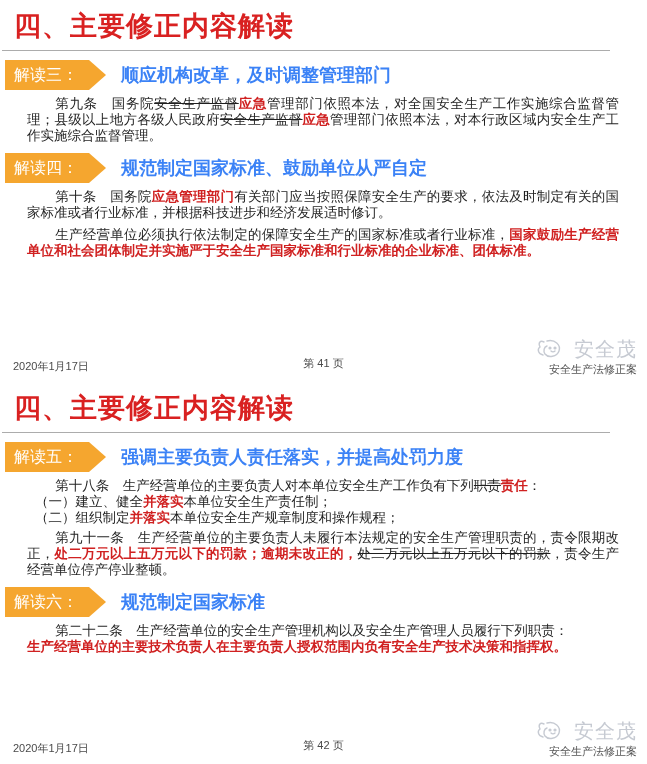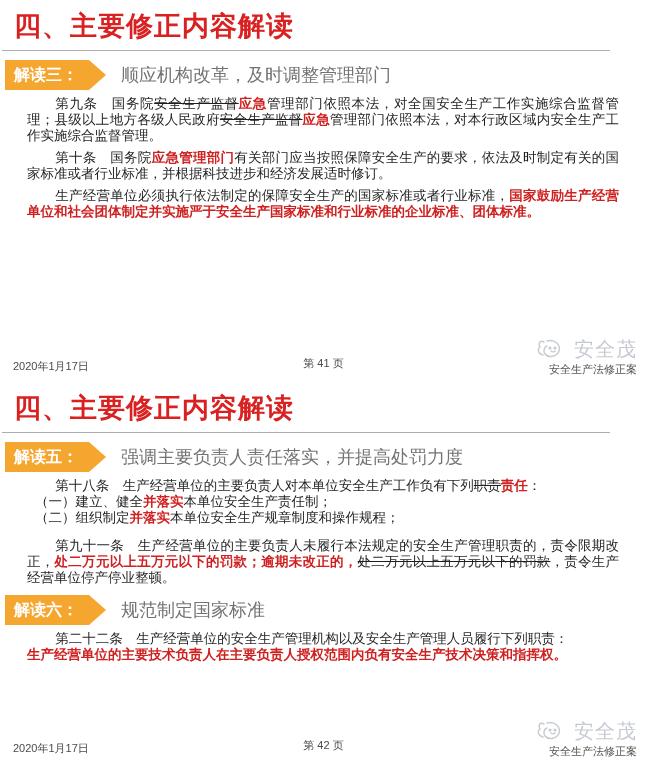--- a/index.html
+++ b/index.html
@@ -39,44 +39,44 @@
     display: flex;
     align-items: center;
     margin: 9px 0 0 5px;
     height: 30px;
   }
   .badge {
     background: #F5A62F;
     clip-path: polygon(0 0, calc(100% - 17px) 0, 100% 50%, calc(100% - 17px) 100%, 0 100%);
     color: #ffffff;
     font-size: 16px;
-    font-weight: bold;
+    font-weight: normal;
     line-height: 20px;
     padding: 5px 28px 5px 9px;
     flex: 0 0 auto;
     white-space: nowrap;
   }
   .heading {
     margin-left: 15px;
     font-size: 18px;
-    font-weight: normal;
-    color: #737373;
+    font-weight: bold;
+    color: #3b82f6;
     white-space: nowrap;
   }
   .para {
     margin: 6px 28px 0 27px;
     font-size: 13.5px;
     line-height: 16px;
     color: #1F1F1F;
     text-align: justify;
   }
   .para.indent { text-indent: 2.1em; }
   .para.list   { margin: 0 28px 0 35px; }
   .para.tight  { margin-top: 0; }
-  .para.gap    { margin-top: 12px; }
+  .para.gap    { margin-top: 4px; }
   .run-red    { color: #D02121; font-weight: bold; }
   .run-strike { text-decoration: line-through; }
   .footer {
     position: absolute;
     left: 0; right: 0; bottom: 5px;
     height: 44px;
     font-size: 11px;
     color: #4A4A4A;
   }
   .footer-date {
@@ -113,20 +113,24 @@
 
 <div id="page">
     <section class="slide">
       <h1 class="slide-title">四、主要修正内容解读</h1>
       <div class="divider"></div>
       <div class="section-head">
         <span class="badge">解读三：</span>
         <span class="heading">顺应机构改革，及时调整管理部门</span>
       </div>
       <p class="para indent"><span class="run">第九条　国务院</span><span class="run run-strike">安全生产监督</span><span class="run run-red">应急</span><span class="run">管理部门依照本法，对全国安全生产工作实施综合监督管理；县级以上地方各级人民政府</span><span class="run run-strike">安全生产监督</span><span class="run run-red">应急</span><span class="run">管理部门依照本法，对本行政区域内安全生产工作实施综合监督管理。</span></p>
+      <div class="section-head">
+        <span class="badge">解读四：</span>
+        <span class="heading">规范制定国家标准、鼓励单位从严自定</span>
+      </div>
       <p class="para indent"><span class="run">第十条　国务院</span><span class="run run-red">应急管理部门</span><span class="run">有关部门应当按照保障安全生产的要求，依法及时制定有关的国家标准或者行业标准，并根据科技进步和经济发展适时修订。</span></p>
       <p class="para indent"><span class="run">生产经营单位必须执行依法制定的保障安全生产的国家标准或者行业标准，</span><span class="run run-red">国家鼓励生产经营单位和社会团体制定并实施严于安全生产国家标准和行业标准的企业标准、团体标准。</span></p>
       <div class="footer">
         <span class="footer-date">2020年1月17日</span>
         <span class="footer-page">第 41 页</span>
         <div class="brand-block">
           <div class="logo-row">
             <svg width="30" height="24" viewBox="0 0 30 24" class="logo-svg">
               <g fill="none" stroke="#C6CAD2" stroke-width="1.4" stroke-linecap="round">
                 <path d="M9 4 C5 2, 3 5, 5 9 C2 11, 3 16, 8 17"></path>

